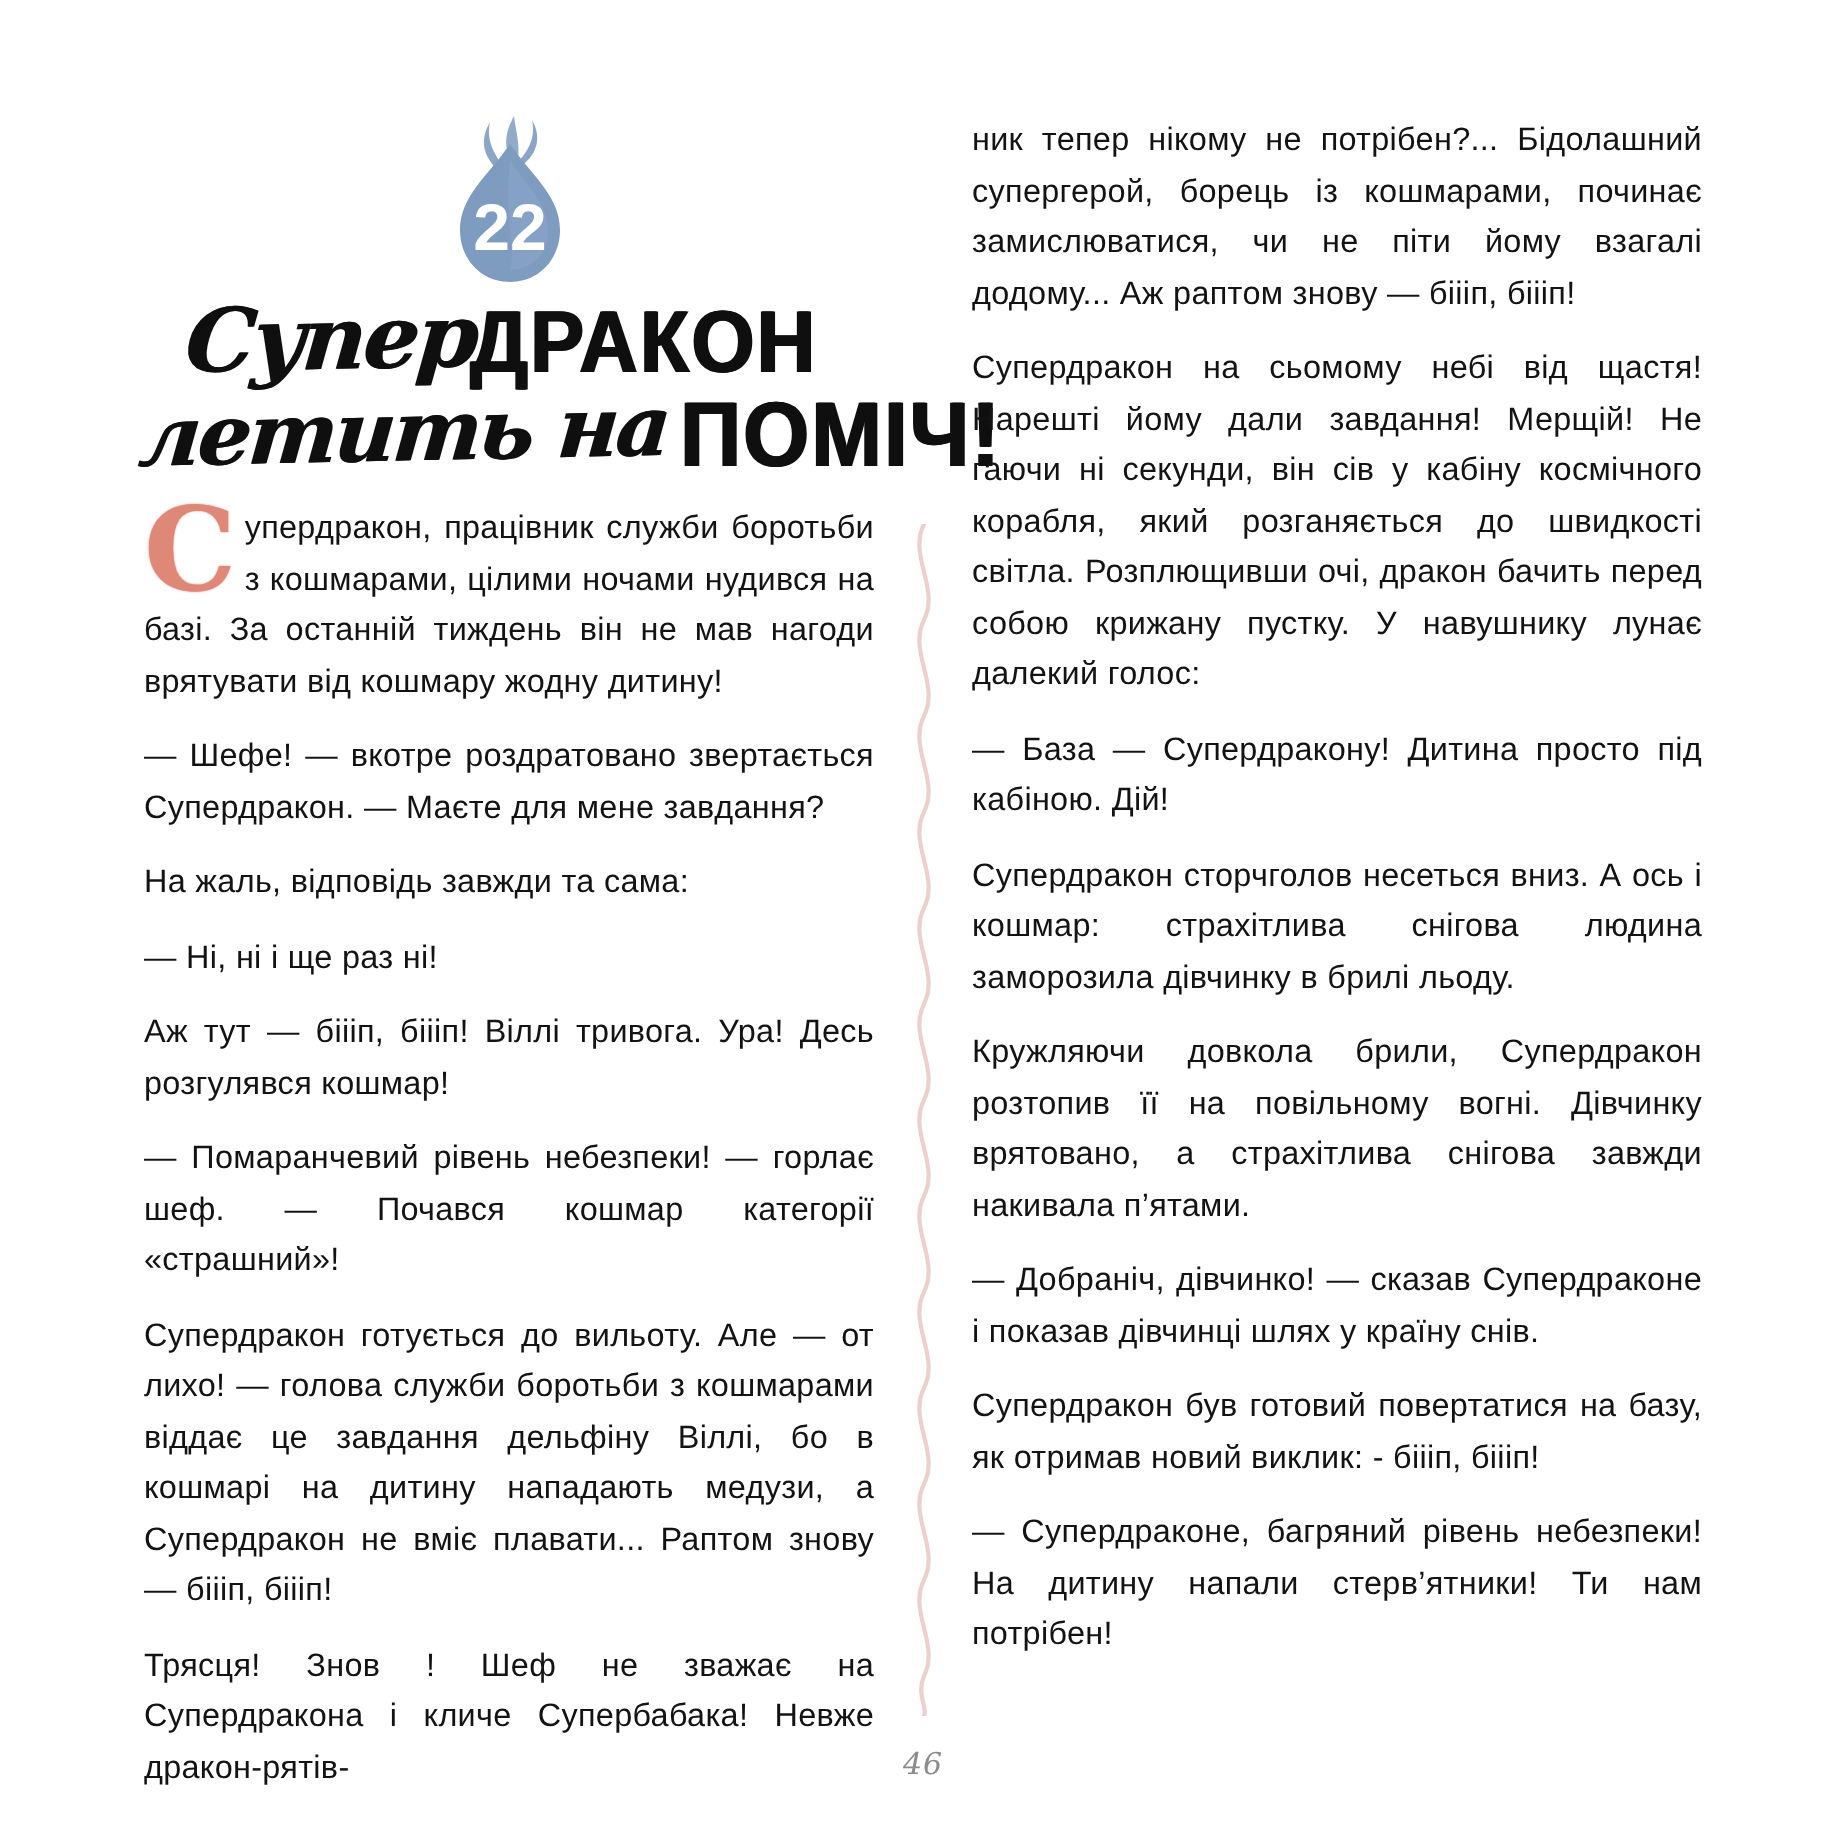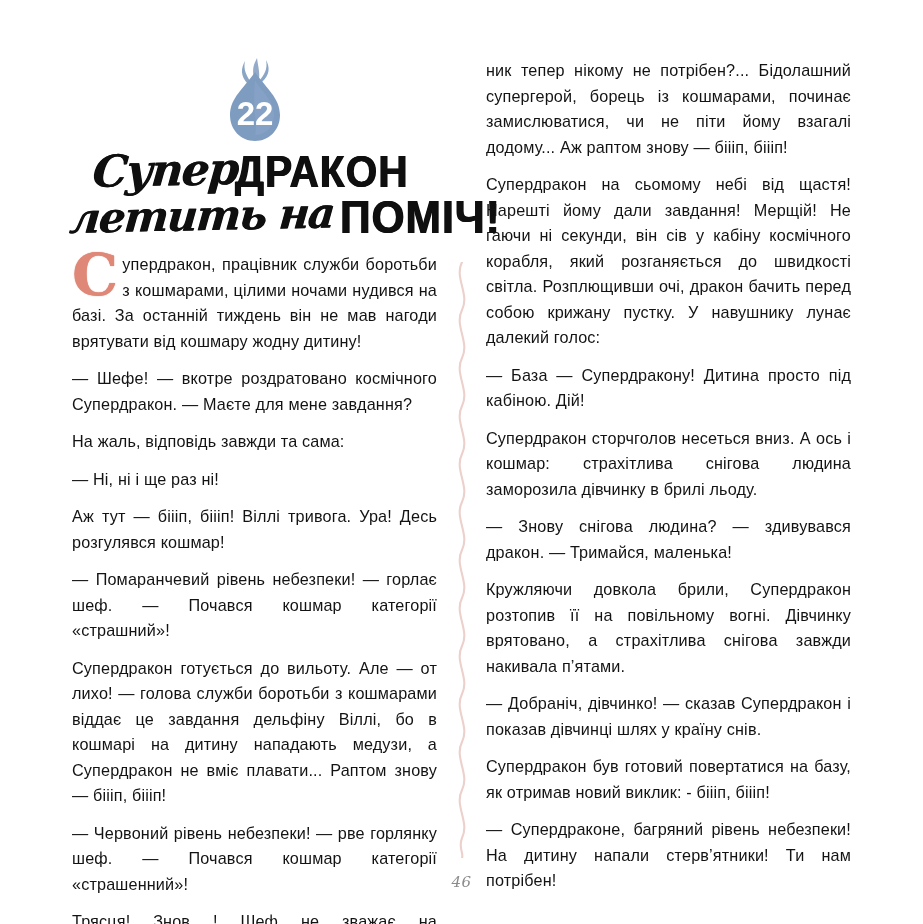--- a/index.html
+++ b/index.html
@@ -192,38 +192,36 @@
           <span class="title-line title-line-1">
             <span class="script">Супер</span><span class="slab">ДРАКОН</span>
           </span>
           <span class="title-line title-line-2">
             <span class="script">летить на</span>&nbsp;<span class="slab">ПОМІЧ!</span>
           </span>
         </h1>
       </div>
 
       <p class="para first-para"><span class="dropcap">С</span><span>упердракон, працівник служби бороть­би з кошмарами, цілими ночами ну­дився на базі. За останній тиждень він не мав нагоди врятувати від кошмару жодну дитину!</span></p>
-      <p class="para">— Шефе! — вкотре роздратовано космічного Супердракон. — Маєте для мене завдання?</p>
+      <p class="para">— Шефе! — вкотре роздратовано звертається Супердракон. — Маєте для мене завдання?</p>
       <p class="para">На жаль, відповідь завжди та сама:</p>
       <p class="para">— Ні, ні і ще раз ні!</p>
       <p class="para">Аж тут — біііп, біііп! Віллі тривога. Ура! Десь розгулявся кошмар!</p>
       <p class="para">— Помаранчевий рівень небезпеки! — горлає шеф. — Почався кошмар категорії «страшний»!</p>
       <p class="para">Супердракон готується до вильоту. Але — от лихо! — голова служби боротьби з кошмарами віддає це завдання дельфіну Віллі, бо в кошма­рі на дитину нападають медузи, а Супердракон не вміє плавати... Раптом знову — біііп, біііп!</p>
-      <p class="para">— Червоний рівень небезпеки! — рве гор­лянку шеф. — Почався кошмар категорії «страшенний»!</p>
       <p class="para">Трясця! Знов ! Шеф не зважає на Супердракона і кличе Супербабака! Невже дракон-рятів-</p>
     </div>
 
     <div class="col col-right">
       <p class="para">ник тепер нікому не потрібен?... Бідолашний супергерой, борець із кошмарами, починає замислюватися, чи не піти йому взагалі додо­му... Аж раптом знову — біііп, біііп!</p>
       <p class="para">Супердракон на сьомому небі від щастя! На­решті йому дали завдання! Мерщій! Не гаючи ні секунди, він сів у кабіну космічного корабля, який розганяється до швидкості світла. Розплю­щивши очі, дракон бачить перед собою крижа­ну пустку. У навушнику лунає далекий голос:</p>
       <p class="para">— База — Супердракону! Дитина просто під кабіною. Дій!</p>
       <p class="para">Супердракон сторчголов несеться вниз. А ось і кошмар: страхітлива снігова людина замо­розила дівчинку в брилі льоду.</p>
-      <p class="para">— Знову снігова людина? — здивувався дра­кон. — Тримайся, маленька!</p>
       <p class="para">Кружляючи довкола брили, Супердракон розто­пив її на повільному вогні. Дівчинку врятовано, а страхітлива снігова завжди накивала п’ятами.</p>
-      <p class="para">— Добраніч, дівчинко! — сказав Супердракон і показав дівчинці шлях у країну снів.</p>
+      <p class="para">— Добраніч, дівчинко! — сказав Супердраконе і показав дівчинці шлях у країну снів.</p>
       <p class="para">Супердракон був готовий повертатися на базу, як отримав новий виклик: - біііп, біііп!</p>
       <p class="para">— Супердраконе, багряний рівень небез­пеки! На дитину напали стерв’ятники! Ти нам потрібен!</p>
 
     </div>
 
   </div>
 
   <div class="folio">46</div>
 
 </div>

